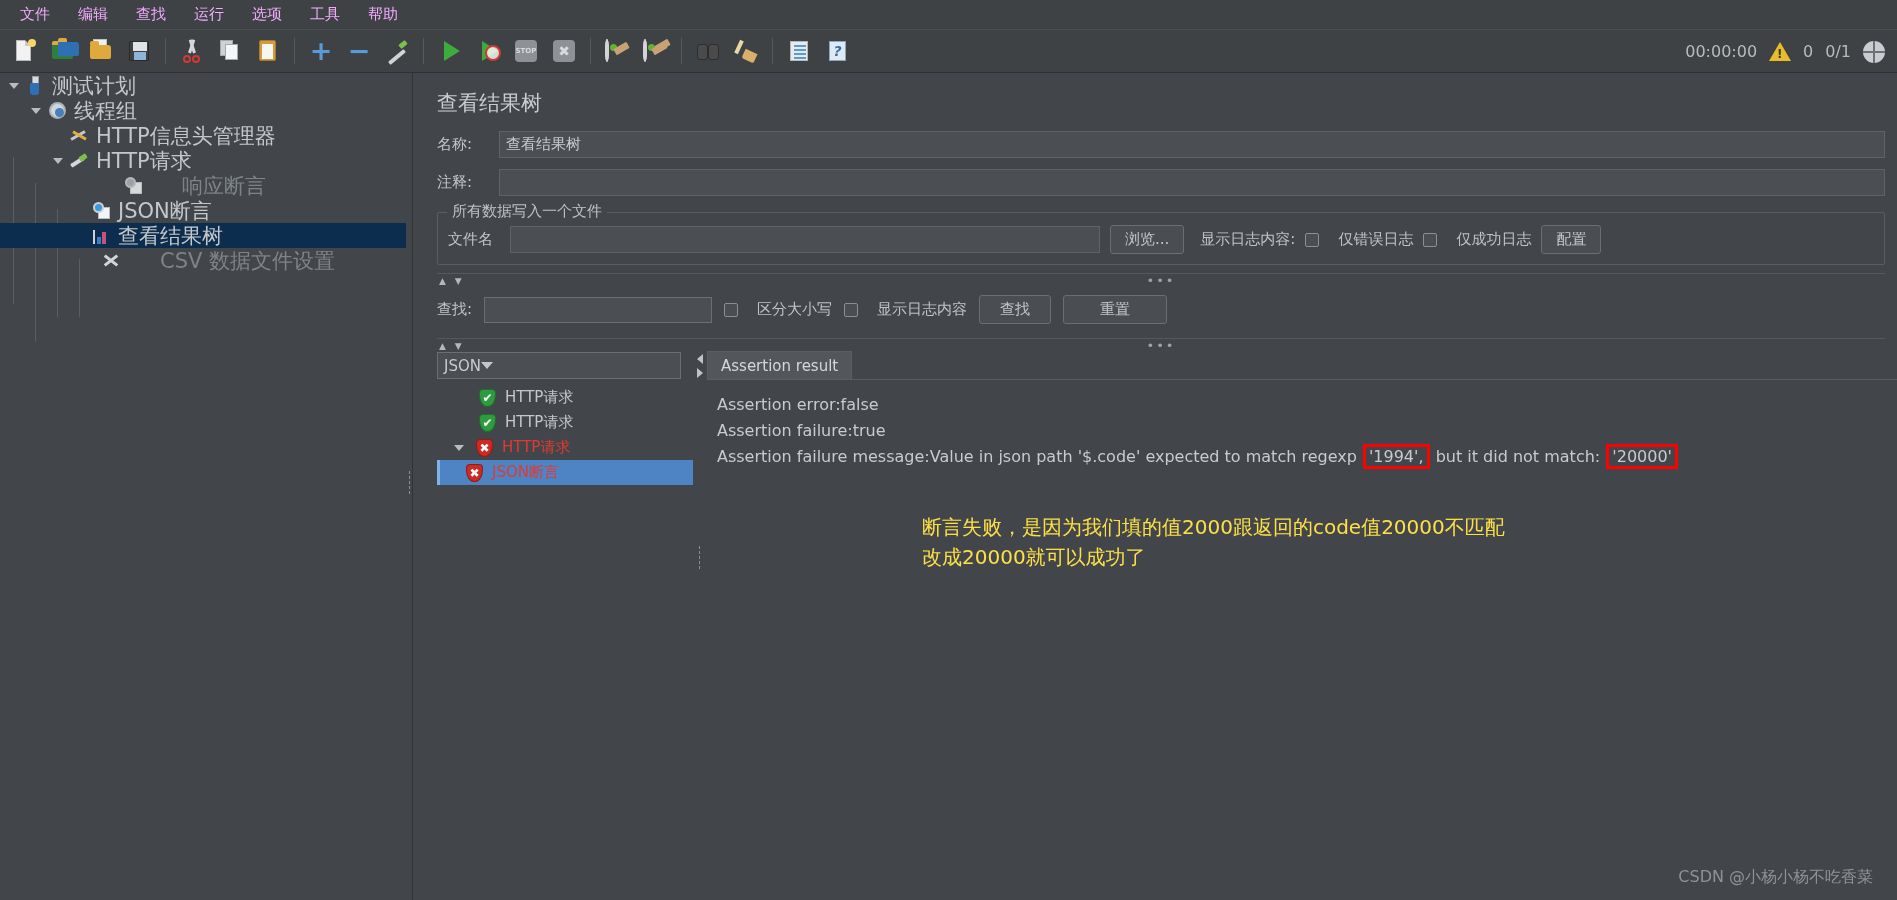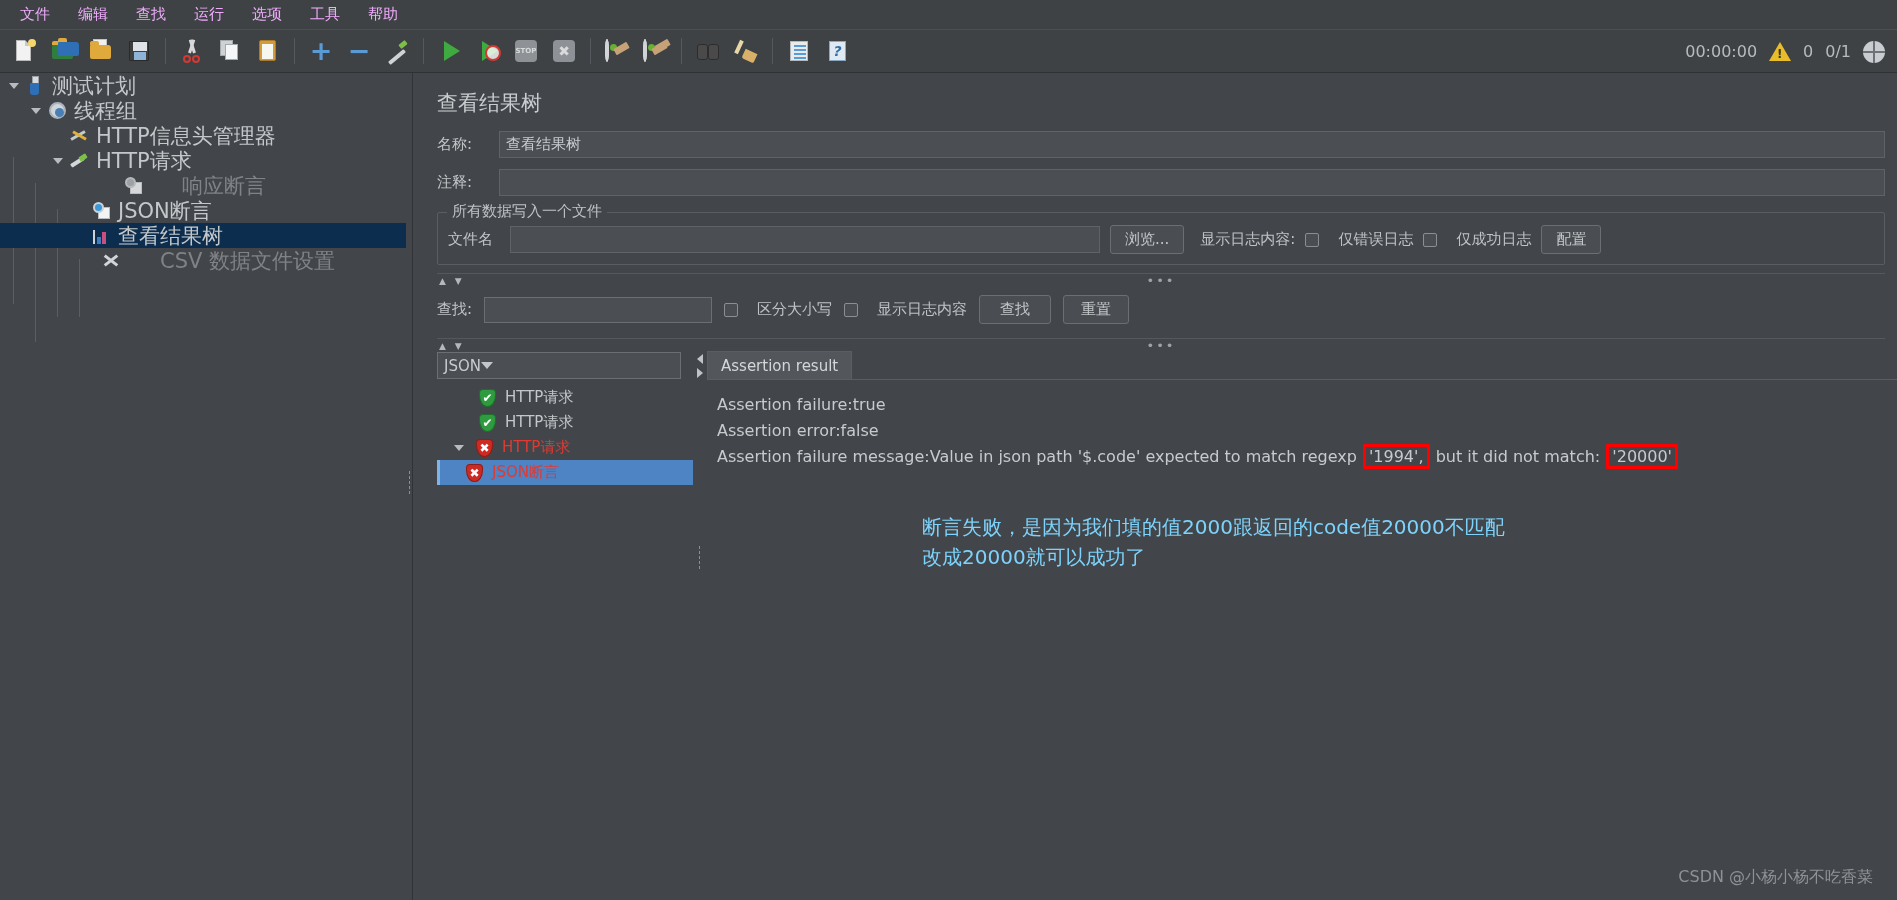--- a/index.html
+++ b/index.html
@@ -372,21 +372,21 @@
     font-size: 16px; color: #c7cbce; line-height: 26px;
     white-space: nowrap;
   }
   .hl-box {
     border: 3px solid #ff0000;
     padding: 0 3px;
     margin: 0 1px;
     border-radius: 1px;
   }
   .annot {
-    color: #7dd3fc;
+    color: #fde047;
     font-size: 20px;
     line-height: 30px;
     margin: 42px 0 0 215px;
     white-space: nowrap;
   }
   .watermark {
     position: absolute;
     right: 24px; bottom: 12px;
     color: #8e9296;
     font-size: 16px;
@@ -658,21 +658,21 @@
         <input class="search-input" value="" style="">
         <label class="chk-label">
           <span class="chk"></span>
           <span>区分大小写</span>
         </label>
         <label class="chk-label">
           <span class="chk"></span>
           <span>显示日志内容</span>
         </label>
         <button class="btn" style="padding:4px 20px;">查找</button>
-        <button class="btn" style="padding:4px 17px;">重置</button>
+        <button class="btn" style="padding:4px 36px;">重置</button>
       </div>
 
       <div class="divider-bar">
         <span class="dv-arrows">▲ ▼</span>
         <span class="dv-dots">•••</span>
       </div>
 
       <div class="results-area">
 
         <div class="res-tree">
@@ -724,22 +724,22 @@
         <div class="res-detail">
           <div class="tabstrip">
             <span class="tab-nav">
               <i class="tn-l"></i>
               <i class="tn-r"></i>
             </span>
             <div class="tab">Assertion result</div>
           </div>
 
           <div class="assert-text">
+            <div>Assertion error:false</div>
             <div>Assertion failure:true</div>
-            <div>Assertion error:false</div>
             <div>
               <span>Assertion failure message:Value in json path '$.code' expected to match regexp</span>
               <span class="hl-box">'1994',</span>
               <span>but it did not match:</span>
               <span class="hl-box">'20000'</span>
             </div>
           </div>
 
           <div class="annot">
             <div>断言失败，是因为我们填的值2000跟返回的code值20000不匹配</div>

